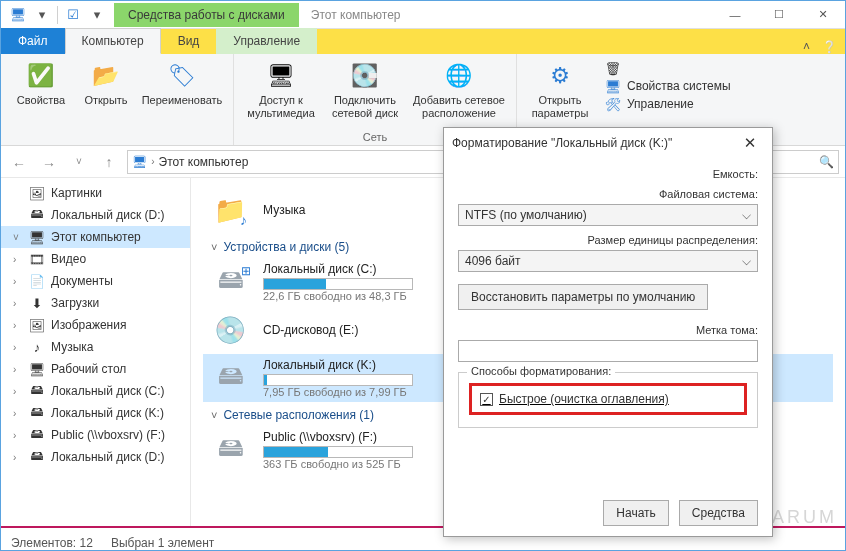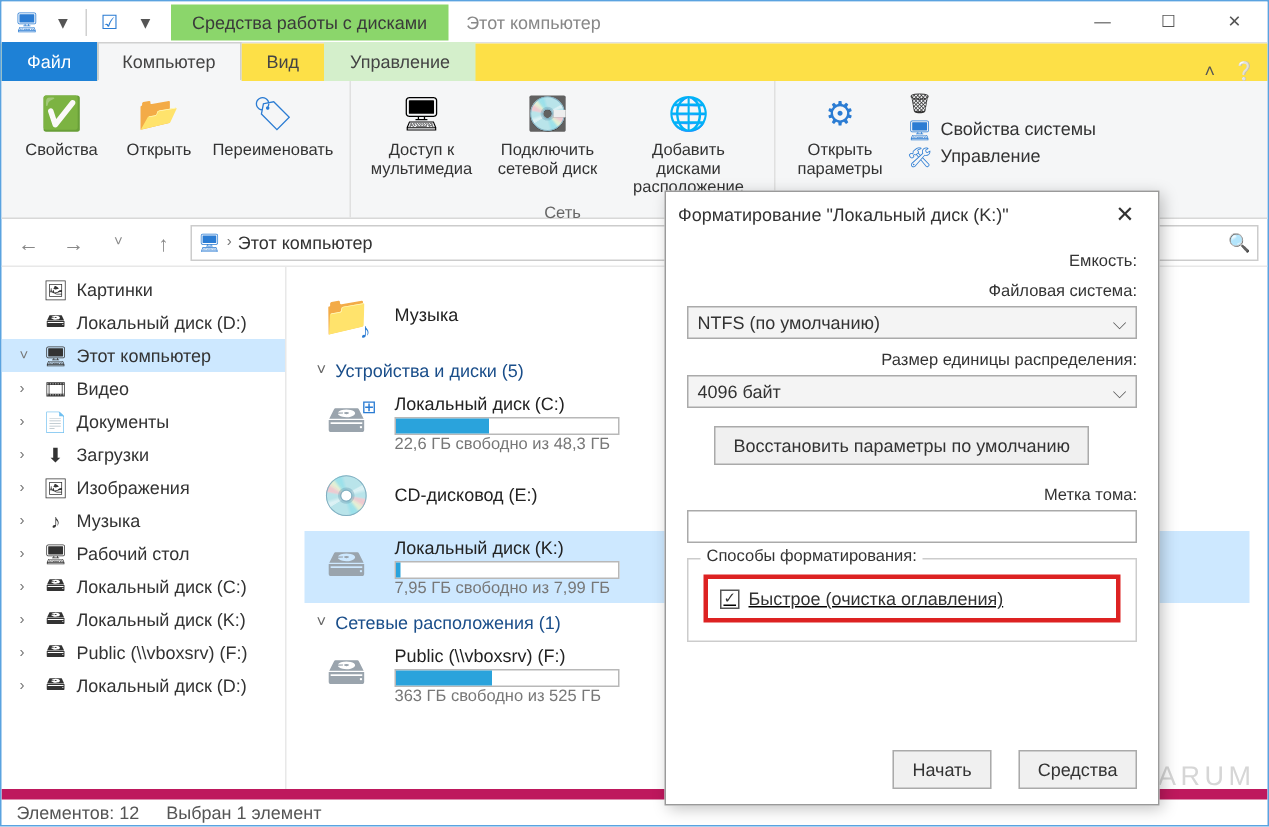--- a/index.html
+++ b/index.html
@@ -57,40 +57,40 @@
 .entry { display: flex; align-items: center; gap: 12px; padding: 4px 8px; }
 .entry.selected { background: #cde8ff; }
 .entry .eico { width: 40px; height: 40px; display: flex; align-items: center; justify-content: center; font-size: 26px; position: relative; }
 .entry .einfo { display: flex; flex-direction: column; }
 .entry .ename { color: #222; }
 .entry .esub { color: #777; font-size: 11px; }
 .drive-bar { width: 150px; height: 12px; border: 1px solid #b8b8b8; background: #fff; position: relative; margin-top: 2px; }
 .drive-bar .fill { height: 100%; background: #2aa3dc; }
 
 
-.status { height: 24px; border-top: 7px solid #be185d; display: flex; align-items: center; padding: 0 10px; gap: 18px; color: #555; font-size: 11px; }
+.status { height: 24px; border-top: 2px solid #be185d; display: flex; align-items: flex-end; padding: 0 10px; gap: 18px; color: #555; font-size: 11px; }
 .status .spacer { flex: 1; }
 .watermark { position: absolute; right: 8px; bottom: 22px; color: #d6d6d6; font-size: 18px; letter-spacing: 3px; font-weight: 200; pointer-events: none; }
 
 
 .dialog { position: absolute; left: 442px; top: 126px; width: 330px; height: 410px; background: #fff; border: 1px solid #9a9a9a; box-shadow: 2px 2px 10px rgba(0,0,0,0.25); display: flex; flex-direction: column; }
 .dlg-title { height: 30px; display: flex; align-items: center; padding: 0 8px; font-size: 12px; color: #333; }
 .dlg-title .x { margin-left: auto; font-size: 15px; color: #333; width: 28px; text-align: center; }
 .dlg-body { flex: 1; padding: 6px 14px 10px; display: flex; flex-direction: column; gap: 4px; }
 .dlg-label { font-size: 11px; color: #333; margin-top: 4px; text-align: right; }
 .dlg-select { height: 22px; border: 1px solid #aaa; background: #f4f4f4; display: flex; align-items: center; padding: 0 6px; position: relative; font-size: 11px; color: #333; }
 .dlg-select::after { content: "⌵"; position: absolute; right: 6px; color: #555; font-size: 12px; }
 .dlg-input { height: 22px; border: 1px solid #aaa; background: #fff; padding: 0 6px; }
-.dlg-btn { height: 22px; border: 1px solid #aaa; background: #f0f0f0; padding: 12px 12px; display: inline-flex; align-items: center; font-size: 11px; color: #333; margin-left: 18px; }
+.dlg-btn { height: 22px; border: 1px solid #aaa; background: #f0f0f0; padding: 12px 12px; display: inline-flex; align-items: center; font-size: 11px; color: #333; }
 .dlg-group { border: 1px solid #ccc; padding: 10px 10px 12px; margin-top: 6px; position: relative; text-decoration: underline; }
 .dlg-group .legend { position: absolute; top: -8px; left: 8px; background: #fff; padding: 0 4px; font-size: 11px; color: #333; }
 .dlg-check { display: flex; align-items: center; gap: 6px; font-size: 11px; color: #333; }
 .dlg-check .box { width: 13px; height: 13px; border: 1px solid #555; display: flex; align-items: center; justify-content: center; font-size: 10px; color: #333; }
 .highlight-box { border: 3px solid #d22; padding: 6px 8px; }
-.dlg-footer { display: flex; justify-content: flex-end; padding: 10px 14px; }
+.dlg-footer { display: flex; justify-content: flex-end; gap: 10px; padding: 10px 14px; }
 
 
 .c-blue { color: #2b7cd3; }
 .c-green { color: #4caf50; }
 .folder-ico { color: #f7c347; }
 .disk-ico { color: #9aa4ad; }
 </style>
 </head>
 <body>
 
@@ -145,21 +145,21 @@
       <div class="rbtn" style="width:78px">
         <div class="ico">🖥</div>
         <div class="txt">Доступ к мультимедиа</div>
       </div>
       <div class="rbtn" style="width:78px">
         <div class="ico disk-ico">💽</div>
         <div class="txt">Подключить сетевой диск</div>
       </div>
       <div class="rbtn" style="width:98px">
         <div class="ico c-blue">🌐</div>
-        <div class="txt">Добавить дисками расположение</div>
+        <div class="txt">Добавить сетевое расположение</div>
       </div>
     </div>
     <div class="label">Сеть</div>
   </div>
 
   <div class="ribbon-group" style="border-right:none">
     <div class="items">
       <div class="rbtn" style="width:70px">
         <div class="ico c-blue">⚙</div>
         <div class="txt">Открыть параметры</div>

